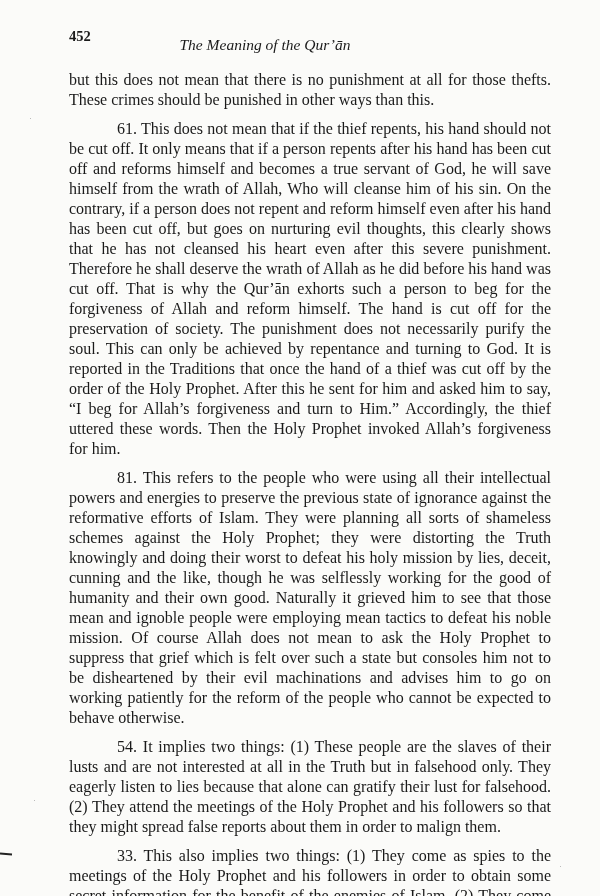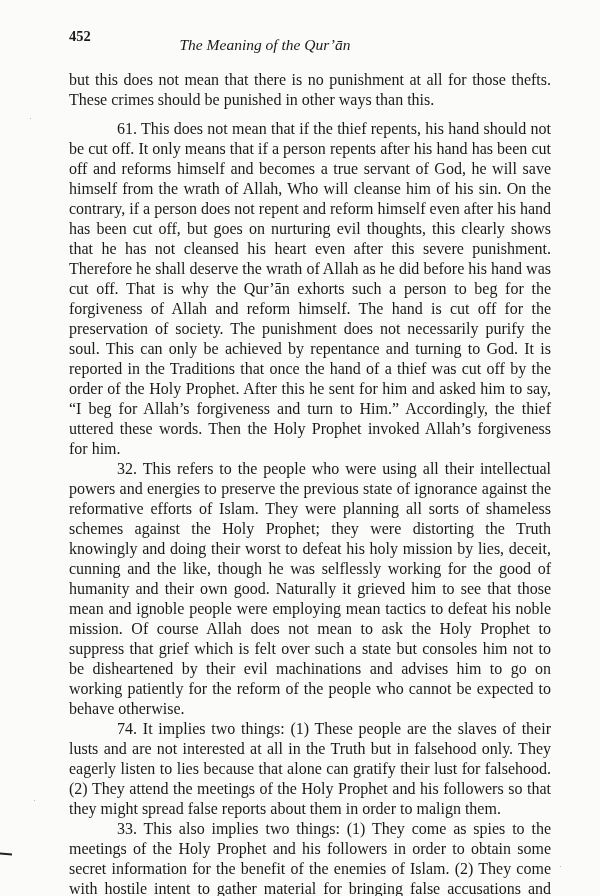--- a/index.html
+++ b/index.html
@@ -19,21 +19,21 @@
     text-align: center; font-style: italic; font-size: 15.5px;
     padding-left: 22px; box-sizing: border-box;
   }
   .body-text {
     position: absolute; left: 69px; width: 482px; top: 70px;
     font-size: 16px; line-height: 20px;
     text-align: justify;
   }
   .para { margin: 0; text-align: justify; text-align-last: left; }
   .para.indent { text-indent: 48px; }
-  .para + .para { }
+  .para + .para { margin-top: 9px; }
   .cont { margin-bottom: 9px; }
   .margin-mark {
     position: absolute; left: 0; top: 853px; width: 12px; height: 2px;
     background: #222; transform: rotate(4deg);
   }
   .speck { position: absolute; width: 1px; height: 1px; background: #bbb; }
 </style>
 </head>
 <body>
 
@@ -42,25 +42,25 @@
 
 <div class="body-text">
   <p class="para cont">
     <span>but this does not mean that there is no punishment at all for those thefts. These crimes should be punished in other ways than this.</span>
   </p>
   <p class="para indent">
     <span>61.</span>
     <span>This does not mean that if the thief repents, his hand should not be cut off. It only means that if a person repents after his hand has been cut off and reforms himself and becomes a true servant of God, he will save himself from the wrath of Allah, Who will cleanse him of his sin. On the contrary, if a person does not repent and reform himself even after his hand has been cut off, but goes on nurturing evil thoughts, this clearly shows that he has not cleansed his heart even after this severe punishment. Therefore he shall deserve the wrath of Allah as he did before his hand was cut off. That is why the Qur’ān exhorts such a person to beg for the forgiveness of Allah and reform himself. The hand is cut off for the preservation of society. The punishment does not necessarily purify the soul. This can only be achieved by repentance and turning to God. It is reported in the Traditions that once the hand of a thief was cut off by the order of the Holy Prophet. After this he sent for him and asked him to say, “I beg for Allah’s forgiveness and turn to Him.” Accordingly, the thief uttered these words. Then the Holy Prophet invoked Allah’s forgiveness for him.</span>
   </p>
   <p class="para indent">
-    <span>32.</span>
+    <span>81.</span>
     <span>This refers to the people who were using all their intellectual powers and energies to preserve the previous state of ignorance against the reformative efforts of Islam. They were planning all sorts of shameless schemes against the Holy Prophet; they were distorting the Truth knowingly and doing their worst to defeat his holy mission by lies, deceit, cunning and the like, though he was selflessly working for the good of humanity and their own good. Naturally it grieved him to see that those mean and ignoble people were employing mean tactics to defeat his noble mission. Of course Allah does not mean to ask the Holy Prophet to suppress that grief which is felt over such a state but consoles him not to be disheartened by their evil machinations and advises him to go on working patiently for the reform of the people who cannot be expected to behave otherwise.</span>
   </p>
   <p class="para indent">
-    <span>74.</span>
+    <span>54.</span>
     <span>It implies two things: (1) These people are the slaves of their lusts and are not interested at all in the Truth but in falsehood only. They eagerly listen to lies because that alone can gratify their lust for falsehood. (2) They attend the meetings of the Holy Prophet and his followers so that they might spread false reports about them in order to malign them.</span>
   </p>
   <p class="para indent">
     <span>33.</span>
     <span>This also implies two things: (1) They come as spies to the meetings of the Holy Prophet and his followers in order to obtain some secret information for the benefit of the enemies of Islam. (2) They come with hostile intent to gather material for bringing false accusations and slander against the Holy Prophet and his followers so that they may cause misunderstandings among those who had no opportunity of making direct contacts with him and the Muslims.</span>
   </p>
 </div>
 
 <div class="margin-mark"></div>
 <div class="speck" style="left:30px;top:118px"></div>

